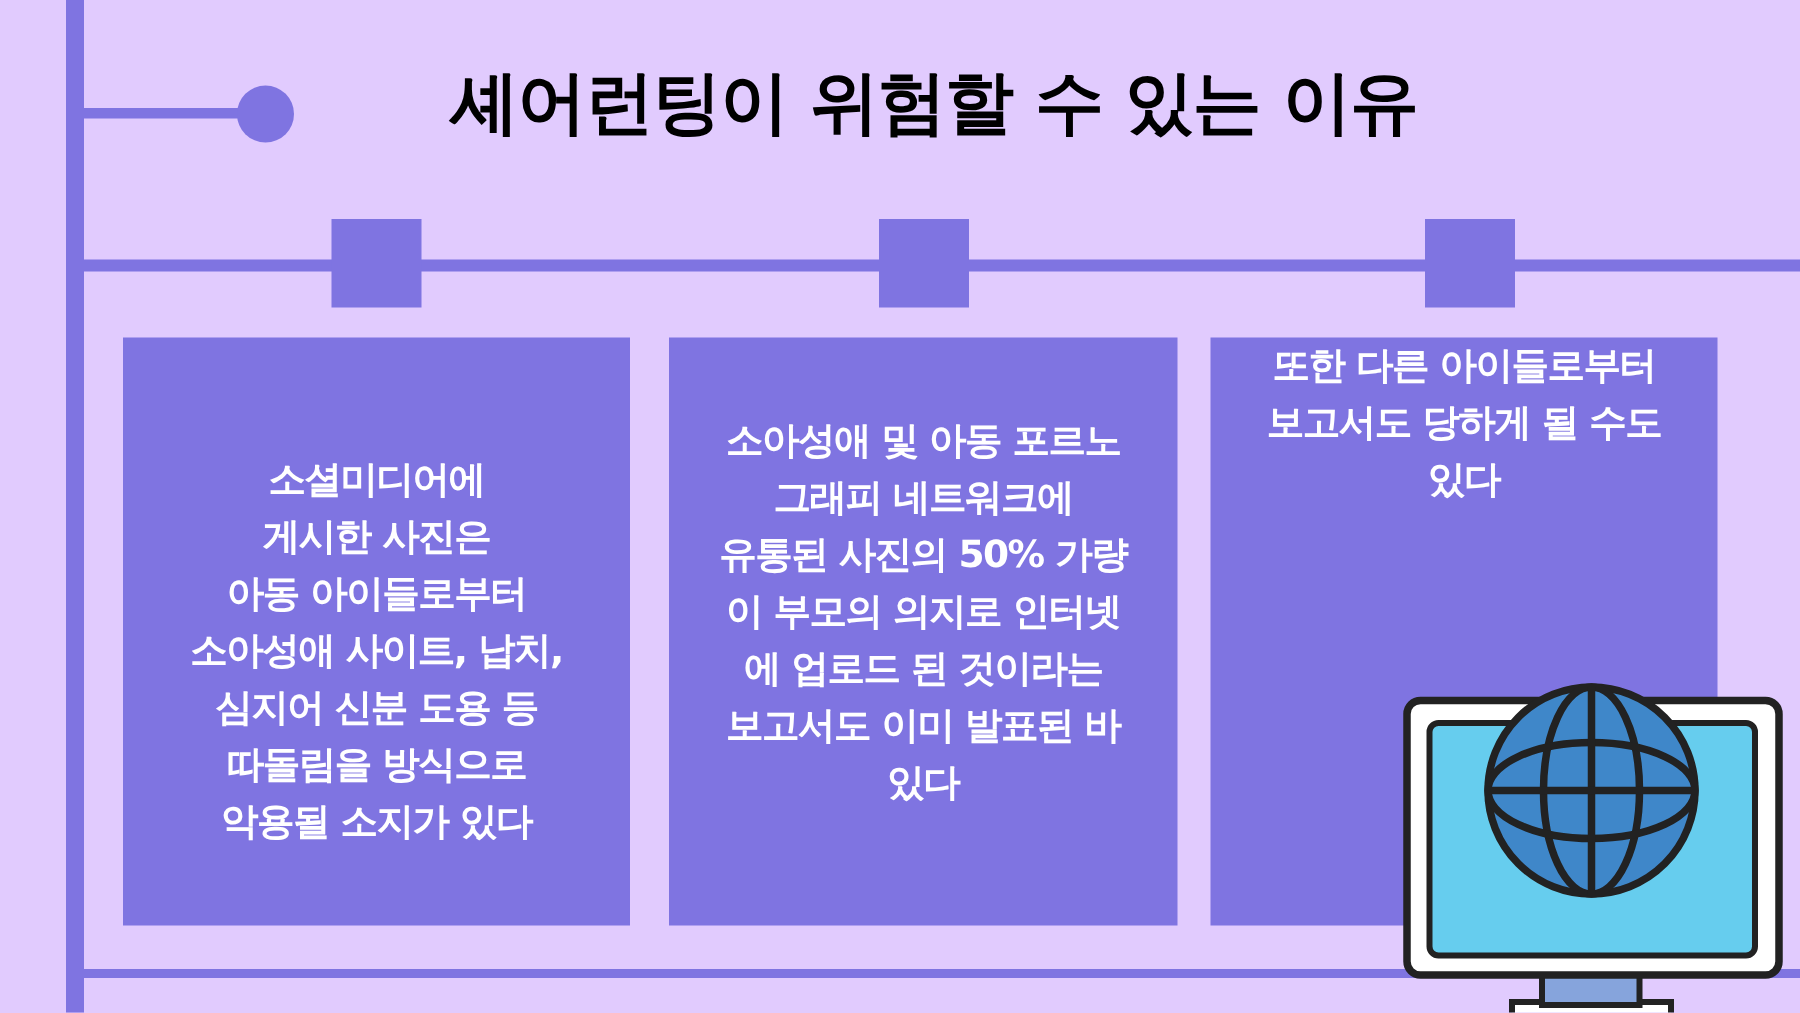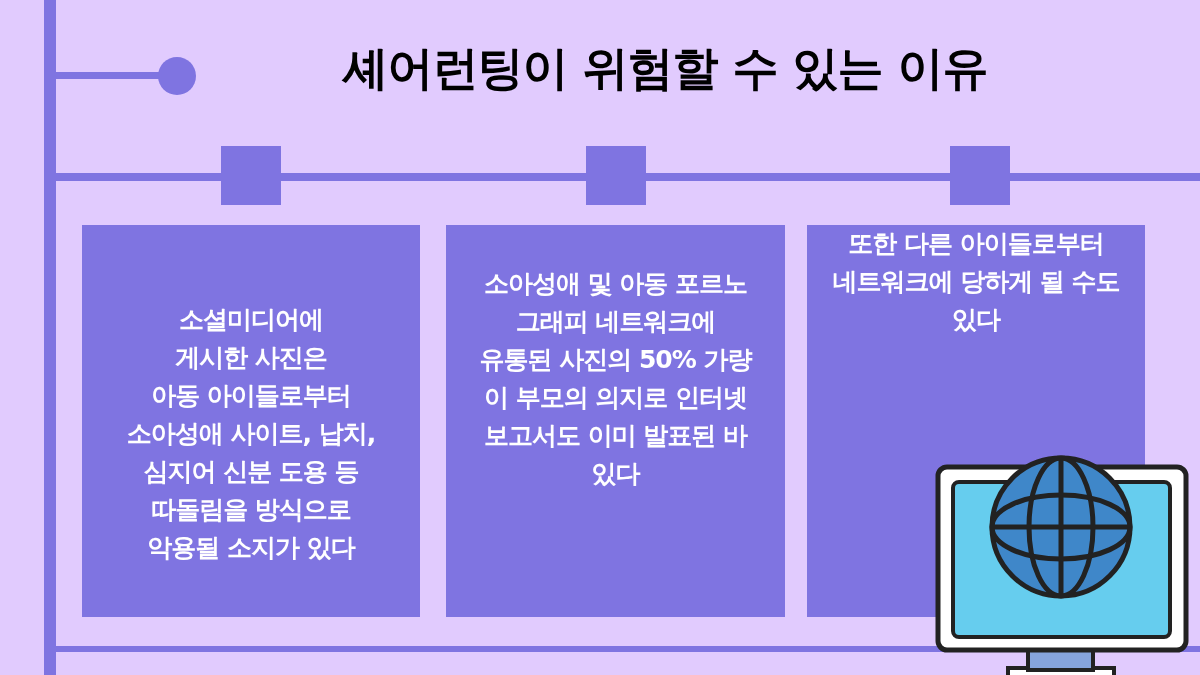--- a/index.html
+++ b/index.html
@@ -9,21 +9,21 @@
       font-family: "DejaVu Sans", "Liberation Sans", sans-serif;
     }
     .line { position: absolute; background: #7f74e1; }
     .vline { left: 44px; top: 0; width: 12px; height: 675px; }
     .hline-top { left: 56px; top: 72px; width: 110px; height: 7px; }
     .hline-mid { left: 56px; top: 173px; width: 1144px; height: 8px; }
     .hline-bot { left: 56px; top: 646px; width: 1144px; height: 6px; }
     .dot { position: absolute; left: 158px; top: 57px; width: 38px; height: 38px; border-radius: 50%; background: #7f74e1; }
     .sq { position: absolute; top: 146px; width: 60px; height: 59px; background: #7f74e1; }
     .title {
-      position: absolute; left: 300px; top: 38px; width: 730px; text-align: center;
+      position: absolute; left: 300px; top: 38px; width: 730px; text-align: left;
       font-size: 46px; font-weight: bold; color: #000; letter-spacing: -1px;
       font-family: "DejaVu Sans", sans-serif;
     }
     .card {
       position: absolute; top: 225px; height: 392px; background: #7f74e1;
       display: flex; flex-direction: column; justify-content: flex-start; align-items: center;
       color: #fff; font-weight: bold; font-size: 25px; line-height: 38px;
       text-align: center; box-sizing: border-box;
       font-family: "DejaVu Sans", sans-serif; letter-spacing: -1px;
     }
@@ -51,32 +51,33 @@
 <div class="card c1" style="padding-top:76px">
   <span class="ln">소셜미디어에</span>
   <span class="ln">게시한 사진은</span>
   <span class="ln">아동 아이들로부터</span>
   <span class="ln">소아성애 사이트, 납치,</span>
   <span class="ln">심지어 신분 도용 등</span>
   <span class="ln">따돌림을 방식으로</span>
   <span class="ln">악용될 소지가 있다</span>
 </div>
 
-<div class="card c2" style="padding-top:40px">
+<div class="card c2" style="padding-top:50px">
   <span class="ln">소아성애 및 아동 포르노</span>
   <span class="ln">그래피 네트워크에</span>
   <span class="ln">유통된 사진의 50% 가량</span>
   <span class="ln">이 부모의 의지로 인터넷</span>
+  <span class="ln">에 업로드 된 것이라는</span>
   <span class="ln">보고서도 이미 발표된 바</span>
   <span class="ln">있다</span>
 </div>
 
 <div class="card c3" style="">
   <span class="ln">또한 다른 아이들로부터</span>
-  <span class="ln">네트워크에 당하게 될 수도</span>
+  <span class="ln">보고서도 당하게 될 수도</span>
   <span class="ln">있다</span>
 </div>
 
 <svg class="monitor" viewBox="930 455 270 220" width="270" height="220">
 
   <rect x="1008" y="668" width="106" height="14" fill="#ffffff" stroke="#222" stroke-width="4"></rect>
 
   <rect x="1028" y="649" width="65" height="21" fill="#86a4dc" stroke="#222" stroke-width="4"></rect>
 
   <rect x="938" y="467" width="248" height="183" rx="9" fill="#ffffff" stroke="#222" stroke-width="5"></rect>

